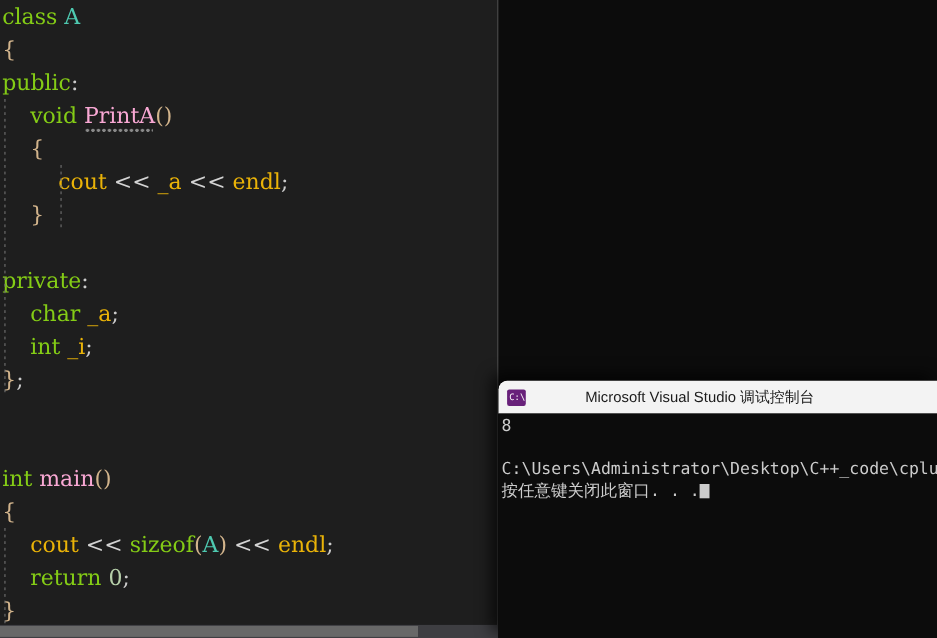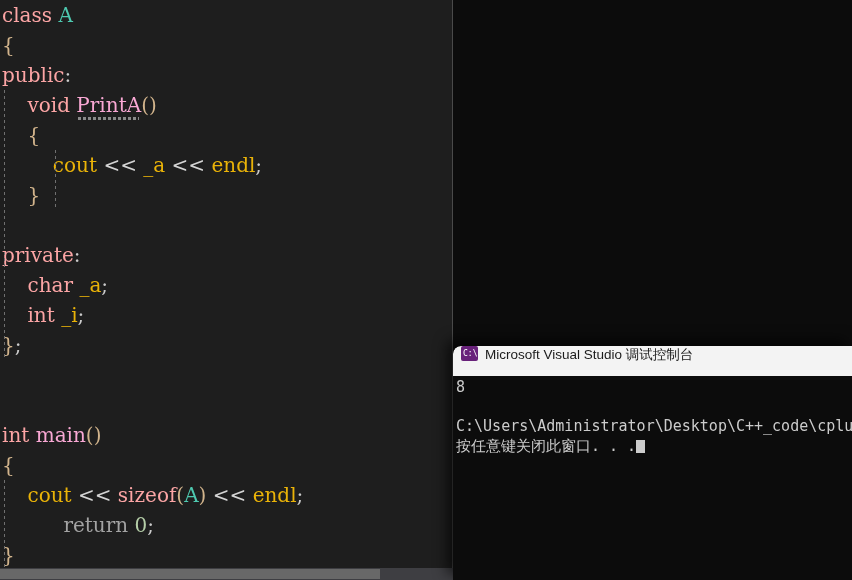--- a/index.html
+++ b/index.html
@@ -35,24 +35,24 @@
     white-space: pre;
     color: #d4d4d4;
   }
   .ln {
     position: relative;
     height: 30px;
     padding-left: 2px;
     white-space: pre;
   }
   .tok { white-space: pre; }
-  .k-blue   { color: #fca5a5; }   
+  .k-blue   { color: #84cc16; }   
   .k-type   { color: #4ec9b0; }   
   .k-func   { color: #f9a8d4; }   
-  .k-ret    { color: #a3a3a3; margin-left: 36px; }   
+  .k-ret    { color: #84cc16; }   
   .k-plain  { color: #eab308; }   
   .k-brace  { color: #d2b48c; }   
   .k-op     { color: #d4d4d4; }
   .k-num    { color: #b5cea8; }   
   .k-punc   { color: #cccccc; }
 
   .squiggle {
     border-bottom: 0px;
     position: relative;
   }
@@ -118,21 +118,23 @@
     border-top-left-radius: 8px;
     overflow: hidden;
     box-shadow: -6px -6px 14px rgba(0,0,0,0.65);
   }
   #console-titlebar {
     position: relative;
     height: 30px;
     background: #f3f3f3;
     border-top-left-radius: 8px;
     display: flex;
+    align-items: center;
     padding-left: 8px;
+    gap: 47px;
   }
   #console-icon {
     width: 17px;
     height: 15px;
     background: #68217a;
     border-radius: 2px;
     position: relative;
     flex: 0 0 auto;
     margin-right: 7px;
     overflow: hidden;

